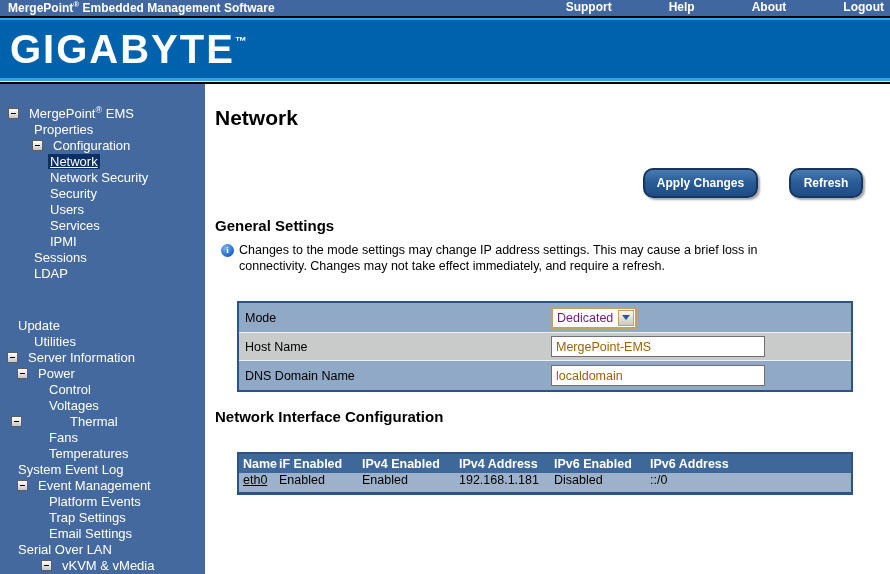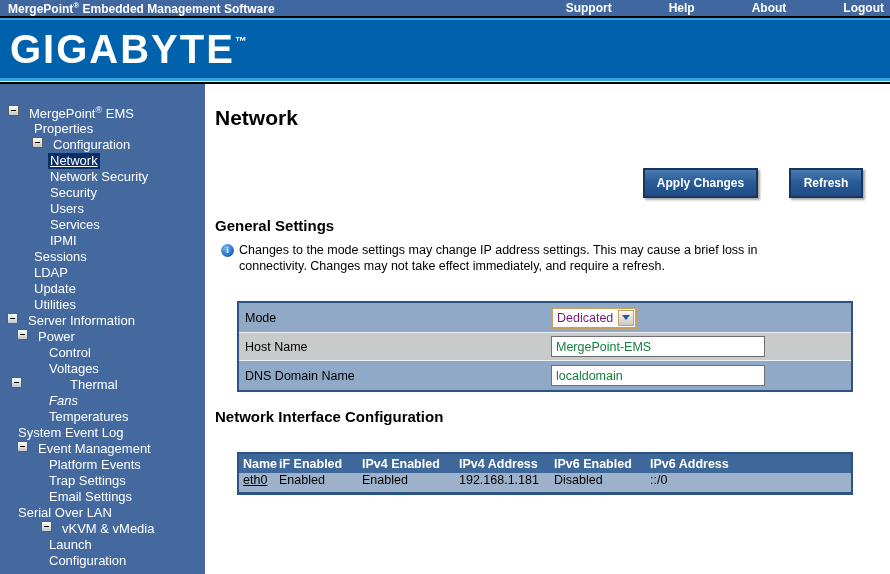--- a/index.html
+++ b/index.html
@@ -2,21 +2,21 @@
 <html><head>
 <meta charset="utf-8">
 <style>
   html,body{margin:0;padding:0;}
   body{width:890px;height:574px;overflow:hidden;background:#fff;
        font-family:"Liberation Sans",sans-serif;}
   .screen{width:890px;height:574px;position:relative;}
 
   
   .topbar{height:16px;background:#40679F;border-bottom:2px solid #000;
-          display:flex;justify-content:space-between;align-items:center;
+          display:flex;justify-content:space-between;
           padding:0 6px 0 8px;}
   .topbar-title{color:#fff;font-size:12px;font-weight:bold;white-space:nowrap;}
   .topbar-title sup.reg{font-size:8px;}
   .topbar-links{display:flex;gap:9px;}
   .tlink{color:#fff;font-size:12px;font-weight:bold;cursor:pointer;text-decoration:none;margin-left:48px;}
 
   
   .banner{height:58px;background:#0061AD;border-top:2px solid #35A3DE;
           display:flex;align-items:center;padding-left:10px;}
   .logo{color:#fff;font-size:40px;font-weight:bold;letter-spacing:2px;line-height:1;}
@@ -24,36 +24,36 @@
   .stripe1{height:3px;background:#35A3DE;}
   .stripe2{height:1px;background:#D8F0FA;}
   .stripe3{height:2px;background:#000;}
 
   
   .layout{display:flex;height:490px;}
 
   
   .sidebar{width:205px;flex-shrink:0;background:#44699E;box-sizing:border-box;
            padding-top:21px;overflow:hidden;}
-  .tree-item{height:16px;display:flex;color:#fff;
+  .tree-item{height:16px;display:flex;align-items:center;color:#fff;
              font-size:13px;cursor:pointer;white-space:nowrap;box-sizing:border-box;}
   .expand-box{width:11px;height:11px;box-sizing:border-box;flex-shrink:0;
               background:linear-gradient(180deg,#ffffff,#c6c6c6);
               border:1px solid #5e5e5e;display:flex;align-items:center;
               justify-content:center;margin-right:8px;}
   .minus{width:5px;height:1px;background:#000;}
   .lbl{padding:0 2px;}
   .lbl sup.reg2{font-size:9px;}
   .tree-item.selected .lbl{background:#0A2E66;text-decoration:underline;}
 
   
   .main{flex:1;position:relative;background:#fff;}
   .page-title{position:absolute;left:10px;top:22px;margin:0;
               font-size:21px;font-weight:bold;color:#000;}
-  .btn{position:absolute;height:30px;border-radius:0;cursor:pointer;
+  .btn{position:absolute;height:30px;border-radius:10px;cursor:pointer;
        background:linear-gradient(180deg,#4a7cb2 0%,#2a5c98 45%,#1e4c85 100%);
        border:2px solid #16365F;color:#fff;font-weight:bold;font-size:12px;
        font-family:"Liberation Sans",sans-serif;
        box-shadow:2px 2px 2px rgba(0,0,0,0.35);}
   .btn-apply{top:84px;right:132px;width:115px;}
   .btn-refresh{top:84px;right:27px;width:74px;}
   .h2{margin:0;position:absolute;font-size:15px;font-weight:bold;color:#000;}
   .h-general{left:10px;top:133px;}
   .h-nic{left:10px;top:324px;}
 
@@ -76,21 +76,21 @@
   .f-ctrl{display:flex;align-items:center;}
   .select{height:22px;border:2px solid #C89F5D;background:#fff;cursor:pointer;
           display:flex;align-items:center;box-sizing:border-box;}
   .sel-text{font-size:12.5px;padding:0 4px;min-width:54px;color:#701a75;}
   .sel-btn{width:16px;height:16px;margin:0 1px;border:1px solid #C89F5D;
            background:linear-gradient(180deg,#FBFAF8,#CDC8C0);box-sizing:border-box;
            display:flex;align-items:center;justify-content:center;cursor:pointer;}
   .arrow{width:0;height:0;border-left:4px solid transparent;
          border-right:4px solid transparent;border-top:5px solid #2B54A0;}
   .f-input{width:214px;height:21px;border:1px solid #707070;background:#fff;
-           font-size:12.5px;padding:0 4px;box-sizing:border-box;color:#15803d;
+           font-size:12.5px;padding:0 4px;box-sizing:border-box;color:#a16207;
            font-family:"Liberation Sans",sans-serif;}
 
   
   .iface-table{position:absolute;left:32px;top:368px;width:616px;
                border:2px solid #2B5384;border-bottom-width:3px;box-sizing:border-box;}
   .i-head{height:19px;background:#3D6899;display:flex;align-items:center;
           color:#fff;font-weight:bold;font-size:12.5px;}
   .i-row{height:19px;background:#9DB2CA;display:flex;
          font-size:12.5px;color:#000;}
   .i-cell{flex-shrink:0;padding-left:2px;box-sizing:border-box;white-space:nowrap;overflow:hidden;}
@@ -158,21 +158,21 @@
         </div>
         <div class="tree-item" style="padding-left: 48px;">
           <span class="lbl">IPMI</span>
         </div>
         <div class="tree-item" style="padding-left: 32px;">
           <span class="lbl">Sessions</span>
         </div>
         <div class="tree-item" style="padding-left: 32px;">
           <span class="lbl">LDAP</span>
         </div>
-        <div class="tree-item" style="padding-left: 32px;">
+        <div class="tree-item" style="padding-left: 16px; margin-top: 36px;">
           <span class="lbl">Update</span>
         </div>
         <div class="tree-item" style="padding-left: 32px;">
           <span class="lbl">Utilities</span>
         </div>
         <div class="tree-item" style="padding-left: 7px;">
           <span class="expand-box">
             <span class="minus"></span>
           </span>
           <span class="lbl">Server Information</span>
@@ -188,21 +188,21 @@
         </div>
         <div class="tree-item" style="padding-left: 47px;">
           <span class="lbl">Voltages</span>
         </div>
         <div class="tree-item" style="padding-left: 11px; gap: 38px;">
           <span class="expand-box">
             <span class="minus"></span>
           </span>
           <span class="lbl">Thermal</span>
         </div>
-        <div class="tree-item" style="padding-left: 47px; font-style: italic;">
+        <div class="tree-item" style="padding-left: 47px;">
           <span class="lbl">Fans</span>
         </div>
         <div class="tree-item" style="padding-left: 47px;">
           <span class="lbl">Temperatures</span>
         </div>
         <div class="tree-item" style="padding-left: 16px;">
           <span class="lbl">System Event Log</span>
         </div>
         <div class="tree-item" style="padding-left: 17px;">
           <span class="expand-box">

